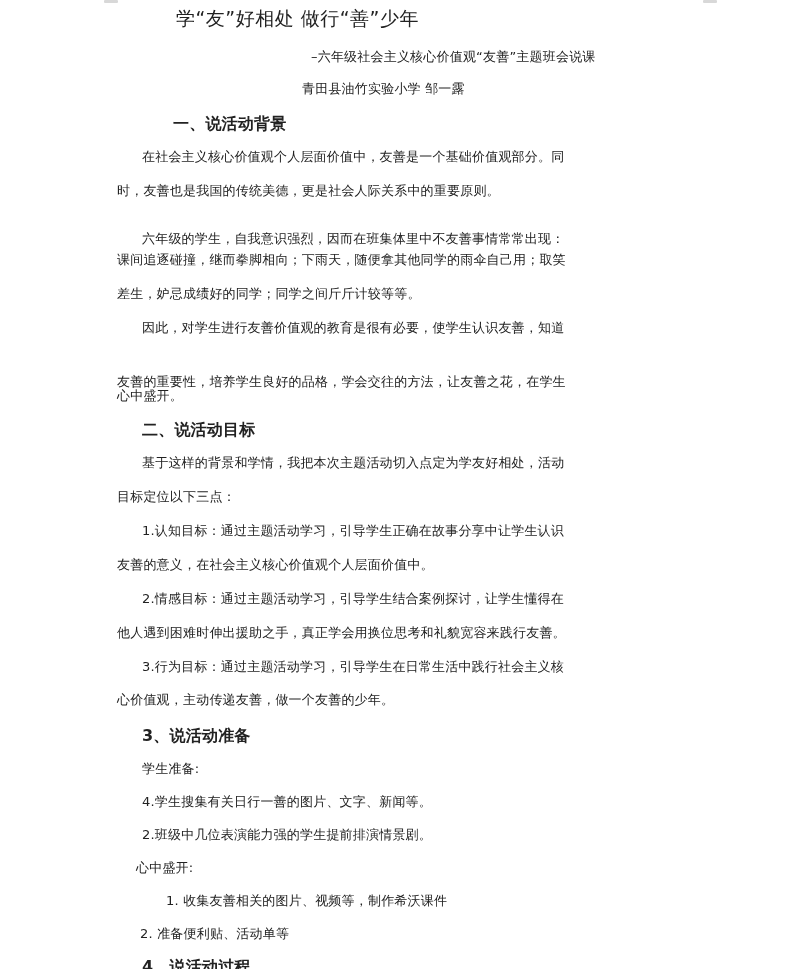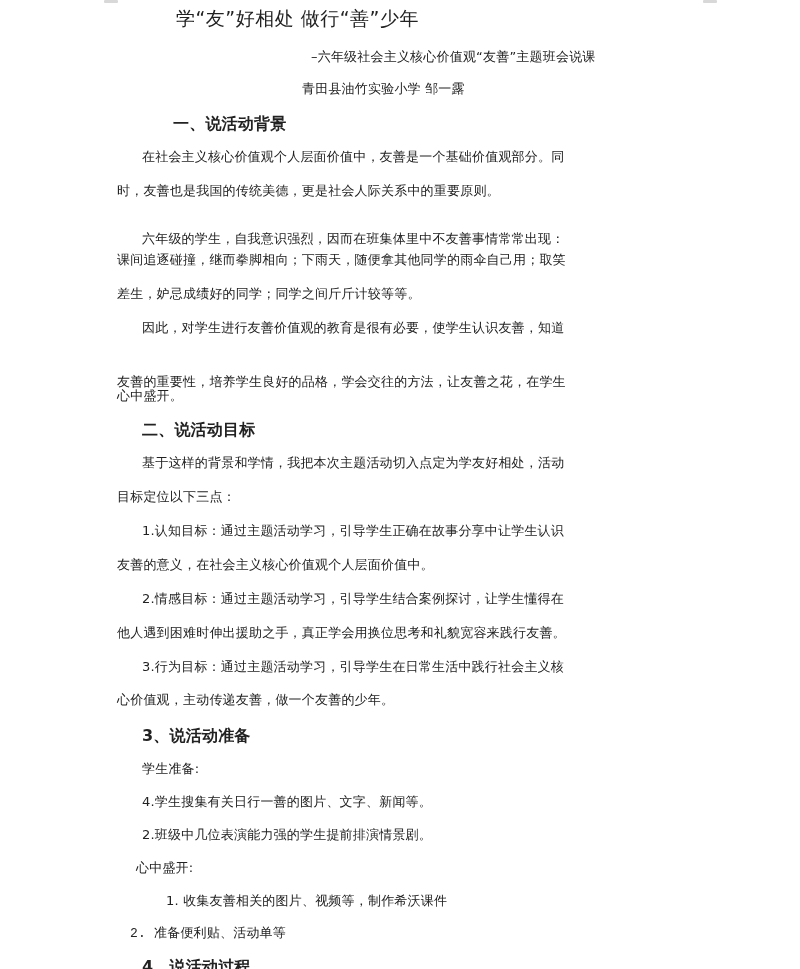--- a/index.html
+++ b/index.html
@@ -43,16 +43,16 @@
   <div class="line" style="left:117px;top:623px;">他人遇到困难时伸出援助之手，真正学会用换位思考和礼貌宽容来践行友善。</div>
   <div class="line" style="left:142px;top:657px;">3.行为目标：通过主题活动学习，引导学生在日常生活中践行社会主义核</div>
   <div class="line" style="left:117px;top:691px;font-family:Liberation Mono, monospace;">心价值观，主动传递友善，做一个友善的少年。</div>
 
   <div class="line head" style="left:142px;top:726px;">3、说活动准备</div>
   <div class="line" style="left:142px;top:759px;">学生准备:</div>
   <div class="line" style="left:142px;top:792px;">4.学生搜集有关日行一善的图片、文字、新闻等。</div>
   <div class="line" style="left:142px;top:825px;">2.班级中几位表演能力强的学生提前排演情景剧。</div>
   <div class="line" style="left:136px;top:858px;">心中盛开:</div>
   <div class="line" style="left:130px;top:891px;margin-left:36px;">1. 收集友善相关的图片、视频等，制作希沃课件</div>
-  <div class="line" style="left:130px;top:924px;font-family:Liberation Mono, monospace;">2. 准备便利贴、活动单等</div>
+  <div class="line" style="left:140px;top:924px;">2. 准备便利贴、活动单等</div>
 
   <div class="line head" style="left:142px;top:957px;">4、说活动过程</div>
 </div>
 
 </body></html>

